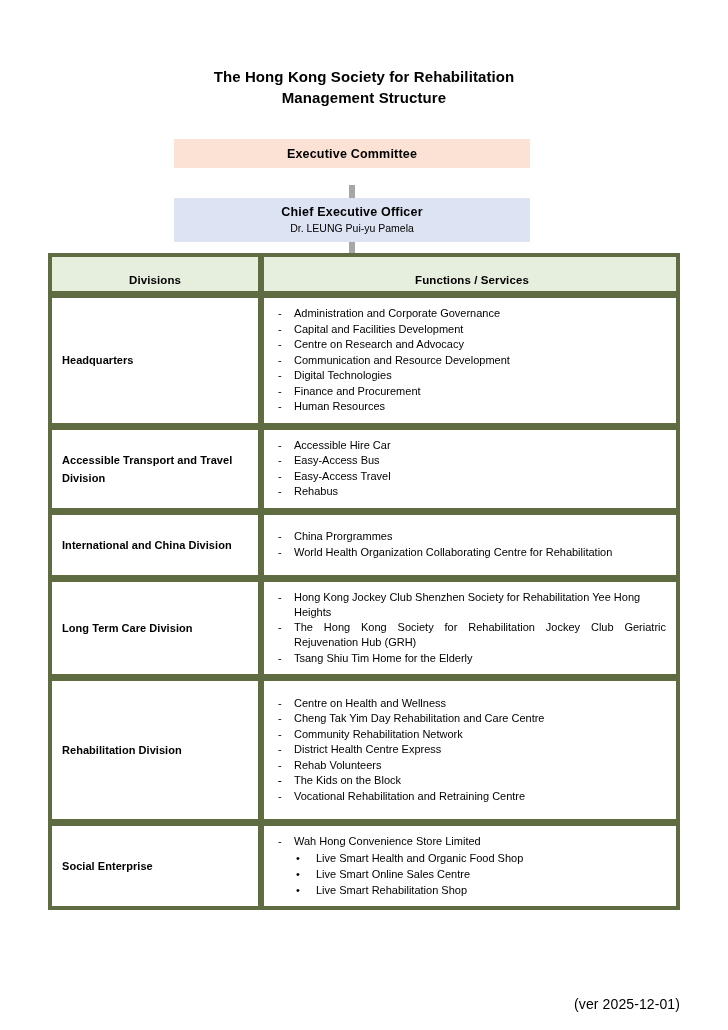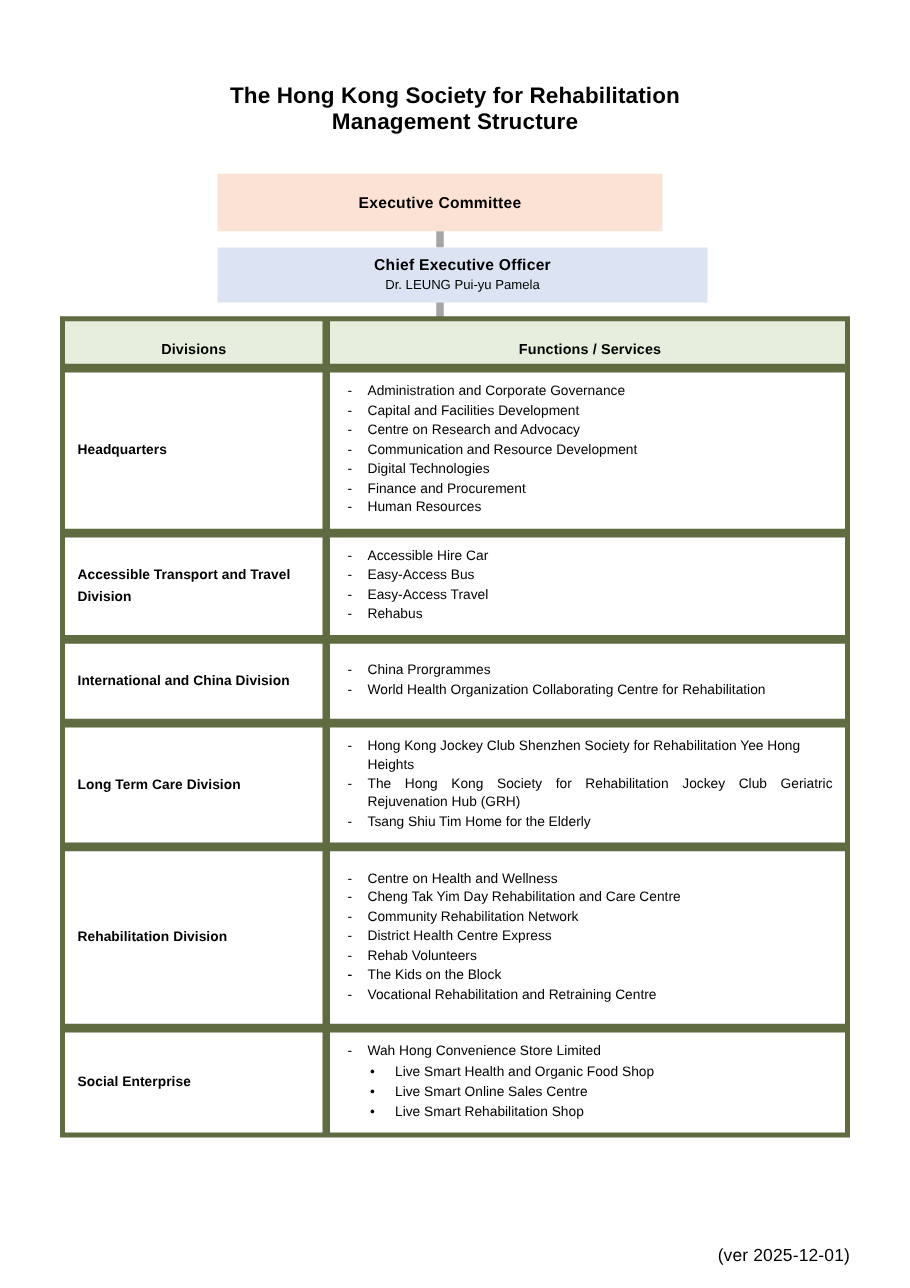--- a/index.html
+++ b/index.html
@@ -18,49 +18,49 @@
 
   
   .title-block {
     position: absolute;
     left: 0;
     top: 66px;
     width: 728px;
     text-align: center;
   }
   .title-line {
-    font-size: 18px;
+    font-size: 15px;
     font-weight: bold;
     line-height: 21px;
     letter-spacing: 0.1px;
   }
 
   
   .exec-box {
     position: absolute;
     left: 174px;
     top: 139px;
     width: 356px;
-    height: 46px;
+    height: 29px;
     background: #FBE2D5;
     display: flex;
     align-items: center;
     justify-content: center;
   }
   .exec-label {
     font-size: 12.5px;
     font-weight: bold;
     letter-spacing: 0.2px;
   }
 
   .ceo-box {
     position: absolute;
     left: 174px;
     top: 198px;
-    width: 392px;
+    width: 356px;
     height: 44px;
     background: #DCE3F2;
     display: flex;
     flex-direction: column;
     align-items: center;
     justify-content: center;
   }
   .ceo-title {
     font-size: 12.5px;
     font-weight: bold;

